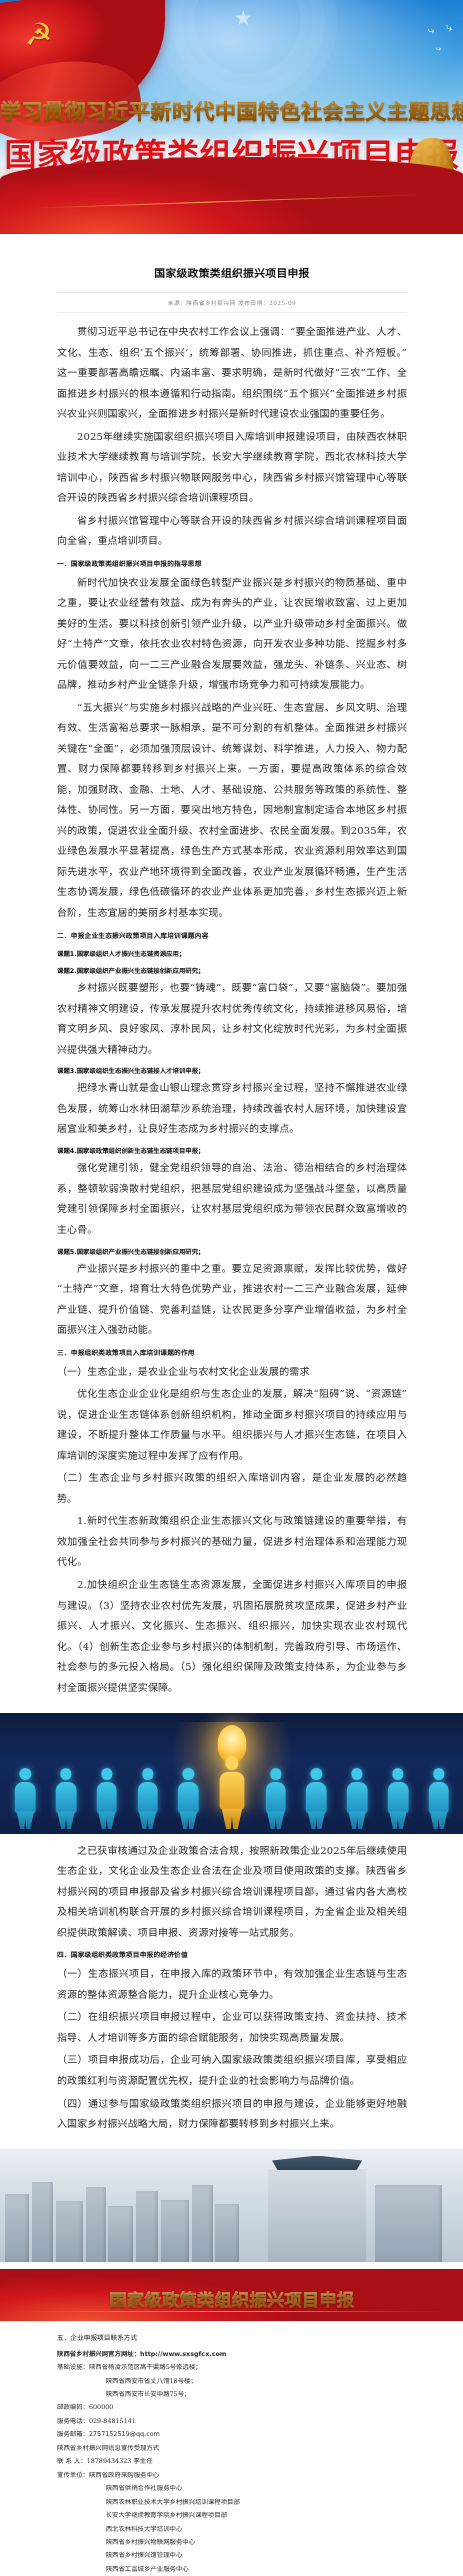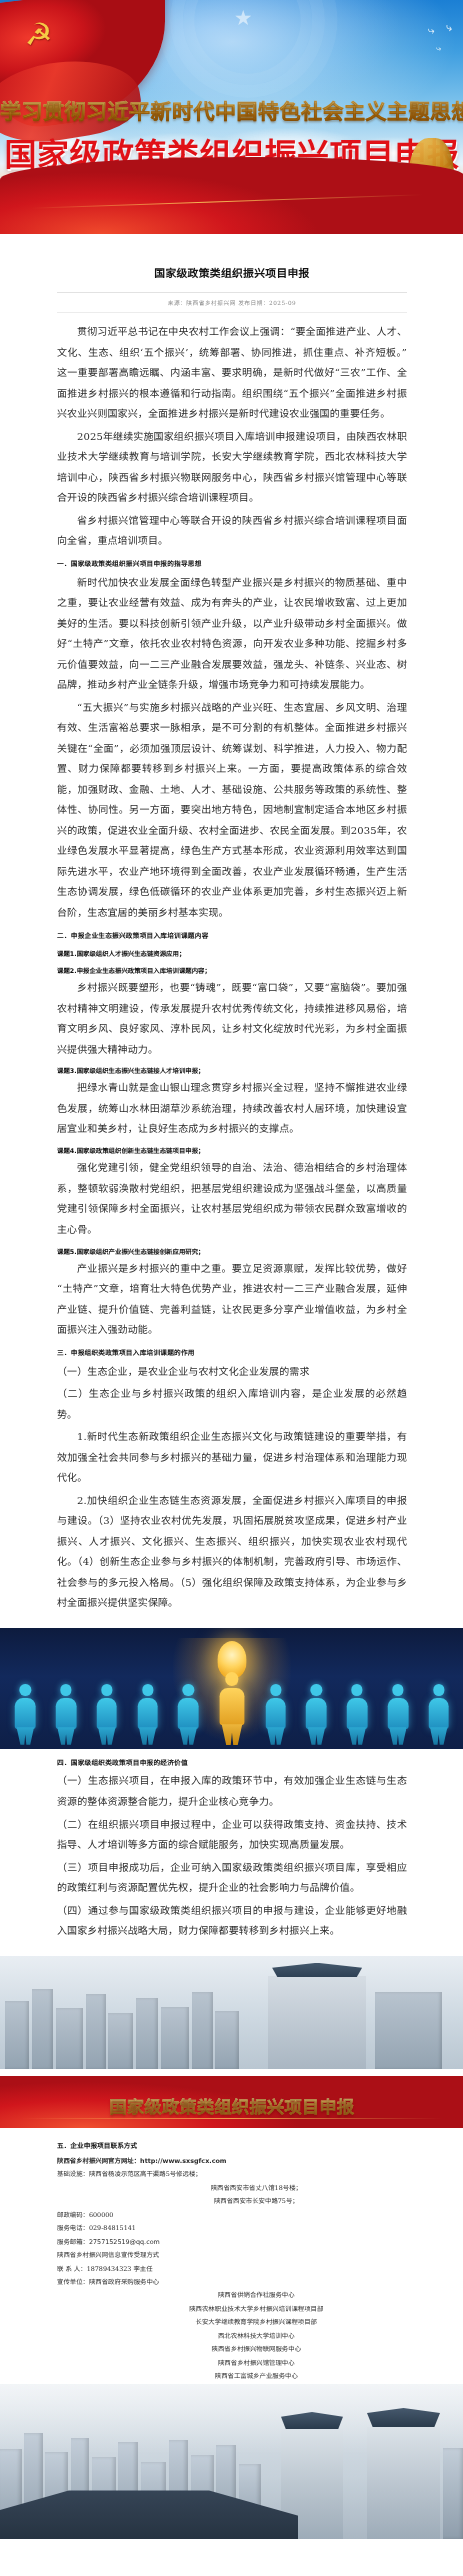--- a/index.html
+++ b/index.html
@@ -299,28 +299,28 @@
   }
   .banner2 .streak {
     position:absolute; left:20.6px; right:20.6px; bottom:9.3px; height:1px;
     background:linear-gradient(90deg,rgba(255,210,90,0),rgba(255,214,96,.7),rgba(255,210,90,0));
   }
 
   
   .contact { padding:11.3px 57px 0; }
   .contact h3 {
     font-family:"DejaVu Sans","Liberation Sans",sans-serif;
-    font-size:6.7px; font-weight:bold; color:#111; margin:0 0 5.2px;
+    font-size:6.7px; font-weight:normal; color:#111; margin:0 0 5.2px;
   }
   .contact .line {
     font-family:"DejaVu Serif","Liberation Serif",serif;
     font-size:6.4px; line-height:2.1; color:#2b2b2b;
   }
   .contact .line.bold { font-weight:bold; font-family:"DejaVu Sans","Liberation Sans",sans-serif; }
-  .contact .indented { padding-left:7.6em;text-align:center; }
+  .contact .indented { padding-left:7.6em; }
   .contact .url { font-family:"DejaVu Sans","Liberation Sans",sans-serif;margin-top:32px; }
 
   
   .photo-footer {
     position:relative; width:464px; height:155px; overflow:hidden;
     background:linear-gradient(180deg,#dfe6ec 0%,#c6d1da 60%,#aab7c3 100%);
   }
   .photo-footer .haze { position:absolute; inset:0; background:linear-gradient(180deg,rgba(255,255,255,.6) 0%,rgba(255,255,255,0) 45%); }
   .pf-b { position:absolute; bottom:0; background:linear-gradient(180deg,#c3ced9 0%,#8e9dab 100%); box-shadow:inset -2.6px 0 3.6px rgba(0,0,0,.14); }
   .pf-tower { position:absolute; bottom:0; background:linear-gradient(180deg,#dbe2e8 0%,#9dabb8 100%); }
@@ -395,34 +395,35 @@
   <p class="body">省乡村振兴馆管理中心等联合开设的陕西省乡村振兴综合培训课程项目面向全省，重点培训项目。</p>
 
   <h3 class="sec">一．国家级政策类组织振兴项目申报的指导思想</h3>
   <p class="body">新时代加快农业发展全面绿色转型产业振兴是乡村振兴的物质基础、重中之重，要让农业经营有效益、成为有奔头的产业，让农民增收致富、过上更加美好的生活。要以科技创新引领产业升级，以产业升级带动乡村全面振兴。做好“土特产”文章，依托农业农村特色资源，向开发农业多种功能、挖掘乡村多元价值要效益，向一二三产业融合发展要效益，强龙头、补链条、兴业态、树品牌，推动乡村产业全链条升级，增强市场竞争力和可持续发展能力。</p>
   <p class="body">“五大振兴”与实施乡村振兴战略的产业兴旺、生态宜居、乡风文明、治理有效、生活富裕总要求一脉相承，是不可分割的有机整体。全面推进乡村振兴关键在“全面”，必须加强顶层设计、统筹谋划、科学推进，人力投入、物力配置、财力保障都要转移到乡村振兴上来。一方面，要提高政策体系的综合效能，加强财政、金融、土地、人才、基础设施、公共服务等政策的系统性、整体性、协同性。另一方面，要突出地方特色，因地制宜制定适合本地区乡村振兴的政策，促进农业全面升级、农村全面进步、农民全面发展。到2035年，农业绿色发展水平显著提高，绿色生产方式基本形成，农业资源利用效率达到国际先进水平，农业产地环境得到全面改善，农业产业发展循环畅通，生产生活生态协调发展，绿色低碳循环的农业产业体系更加完善，乡村生态振兴迈上新台阶，生态宜居的美丽乡村基本实现。</p>
 
   <h3 class="sec">二．申报企业生态振兴政策项目入库培训课题内容</h3>
 
   <h4 class="topic">课题1.国家级组织人才振兴生态链资源应用；</h4>
 
-  <h4 class="topic">课题2.申报企业生态振兴政策项目入库培训课题内容；</h4>
+  <h4 class="topic">课题2.国家级组织产业振兴生态链接创新应用研究；</h4>
   <p class="body">乡村振兴既要塑形，也要“铸魂”，既要“富口袋”，又要“富脑袋”。要加强农村精神文明建设，传承发展提升农村优秀传统文化，持续推进移风易俗，培育文明乡风、良好家风、淳朴民风，让乡村文化绽放时代光彩，为乡村全面振兴提供强大精神动力。</p>
 
   <h4 class="topic">课题3.国家级组织生态振兴生态链接人才培训申报；</h4>
   <p class="body">把绿水青山就是金山银山理念贯穿乡村振兴全过程，坚持不懈推进农业绿色发展，统筹山水林田湖草沙系统治理，持续改善农村人居环境，加快建设宜居宜业和美乡村，让良好生态成为乡村振兴的支撑点。</p>
 
   <h4 class="topic">课题4.国家级政策组织创新生态链生态链项目申报；</h4>
   <p class="body">强化党建引领，健全党组织领导的自治、法治、德治相结合的乡村治理体系，整顿软弱涣散村党组织，把基层党组织建设成为坚强战斗堡垒，以高质量党建引领保障乡村全面振兴，让农村基层党组织成为带领农民群众致富增收的主心骨。</p>
 
   <h4 class="topic">课题5.国家级组织产业振兴生态链接创新应用研究；</h4>
   <p class="body">产业振兴是乡村振兴的重中之重。要立足资源禀赋，发挥比较优势，做好“土特产”文章，培育壮大特色优势产业，推进农村一二三产业融合发展，延伸产业链、提升价值链、完善利益链，让农民更多分享产业增值收益，为乡村全面振兴注入强劲动能。</p>
 
   <h3 class="sec">三．申报组织类政策项目入库培训课题的作用</h3>
   <p class="body noindent">（一）生态企业，是农业企业与农村文化企业发展的需求</p>
+  <p class="body">优化生态企业企业化是组织与生态企业的发展，解决“阻碍”说、“资源链”说，促进企业生态链体系创新组织机构，推动全面乡村振兴项目的持续应用与建设，不断提升整体工作质量与水平。组织振兴与人才振兴生态链，在项目入库培训的深度实施过程中发挥了应有作用。</p>
   <p class="body noindent">（二）生态企业与乡村振兴政策的组织入库培训内容，是企业发展的必然趋势。</p>
   <p class="body">1.新时代生态新政策组织企业生态振兴文化与政策链建设的重要举措，有效加强全社会共同参与乡村振兴的基础力量，促进乡村治理体系和治理能力现代化。</p>
   <p class="body">2.加快组织企业生态链生态资源发展，全面促进乡村振兴入库项目的申报与建设。（3）坚持农业农村优先发展，巩固拓展脱贫攻坚成果，促进乡村产业振兴、人才振兴、文化振兴、生态振兴、组织振兴，加快实现农业农村现代化。（4）创新生态企业参与乡村振兴的体制机制，完善政府引导、市场运作、社会参与的多元投入格局。（5）强化组织保障及政策支持体系，为企业参与乡村全面振兴提供坚实保障。</p>
 </div>
 
 <div class="figure">
   <div class="fig-people">
     <div class="glow"></div>
     <div class="bulb"></div>
     <div class="figures-row">
@@ -479,20 +480,21 @@
       <div class="person">
           <div class="head"></div>
           <div class="body"></div>
           <div class="legs"></div>
         </div>
     </div>
   </div>
 </div>
 
 <div class="article">
+  <p class="body">之已获审核通过及企业政策合法合规，按照新政策企业2025年后继续使用生态企业，文化企业及生态企业合法在企业及项目使用政策的支撑。陕西省乡村振兴网的项目申报部及省乡村振兴综合培训课程项目部，通过省内各大高校及相关培训机构联合开展的乡村振兴综合培训课程项目，为全省企业及相关组织提供政策解读、项目申报、资源对接等一站式服务。</p>
   <h3 class="sec">四．国家级组织类政策项目申报的经济价值</h3>
   <p class="body noindent">（一）生态振兴项目，在申报入库的政策环节中，有效加强企业生态链与生态资源的整体资源整合能力，提升企业核心竞争力。</p>
   <p class="body noindent">（二）在组织振兴项目申报过程中，企业可以获得政策支持、资金扶持、技术指导、人才培训等多方面的综合赋能服务，加快实现高质量发展。</p>
   <p class="body noindent">（三）项目申报成功后，企业可纳入国家级政策类组织振兴项目库，享受相应的政策红利与资源配置优先权，提升企业的社会影响力与品牌价值。</p>
   <p class="body noindent">（四）通过参与国家级政策类组织振兴项目的申报与建设，企业能够更好地融入国家乡村振兴战略大局，财力保障都要转移到乡村振兴上来。</p>
 </div>
 
 <div class="figure">
   <div class="fig-city">
     <div class="sky"></div>

